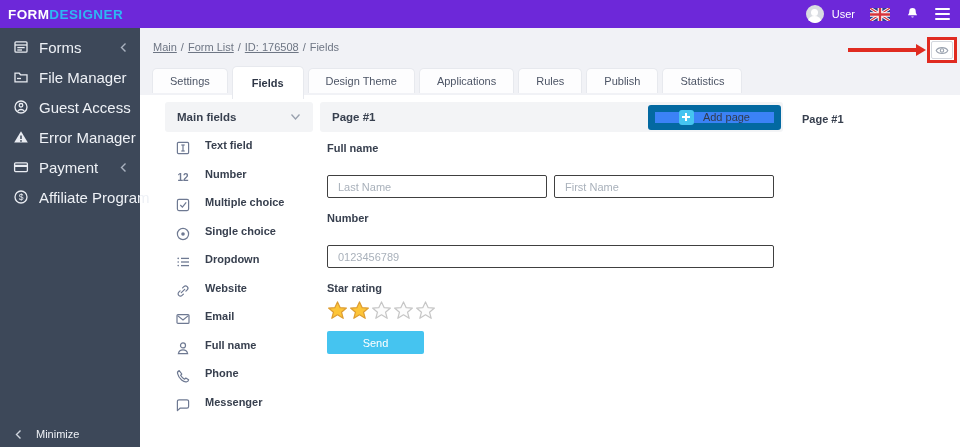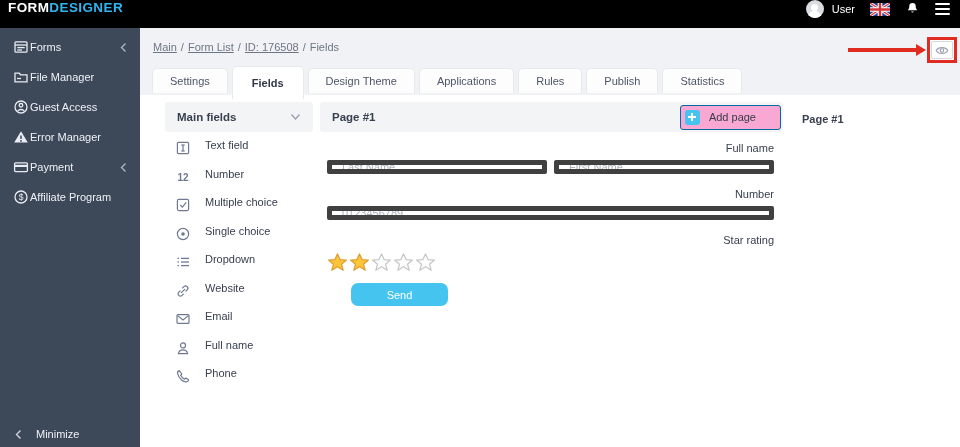--- a/index.html
+++ b/index.html
@@ -1,39 +1,39 @@
 <!DOCTYPE html>
 <html><head>
 <meta charset="utf-8">
 <style>
   * { margin:0; padding:0; box-sizing:border-box; }
   html,body { font-family:"Liberation Sans", sans-serif; }
   .app { position:relative; width:960px; height:447px; background:#f1f2f6; overflow:hidden; }
 
   
-  .topbar { position:absolute; left:0; top:0; width:960px; height:28px; background:#000000;
-            display:flex; align-items:flex-start; justify-content:space-between; padding:0 10px 0 8px; z-index:5; }
+  .topbar { position:absolute; left:0; top:0; width:960px; height:28px; background:#6d28d9;
+            display:flex; align-items:center; justify-content:space-between; padding:0 10px 0 8px; z-index:5; }
   .logo { font-size:13.5px; font-weight:800; letter-spacing:.4px; }
   .logo .p1 { color:#ffffff; }
   .logo .p2 { color:#2eb6f3; }
   .topbar-right { display:flex; align-items:center; gap:15px; }
   .avatar { width:18px; height:18px; border-radius:50%; background:#d9dce1; position:relative; overflow:hidden; }
   .avatar .head { position:absolute; left:5.5px; top:3.5px; width:7px; height:7px; border-radius:50%; background:#ffffff; }
   .avatar .body { position:absolute; left:2.5px; top:11px; width:13px; height:10px; border-radius:50%; background:#ffffff; }
   .user-label { color:#ffffff; font-size:11px; margin-left:-7px; }
   .icon-btn { display:flex; align-items:center; justify-content:center; cursor:pointer; }
   .burger { display:flex; flex-direction:column; gap:2.5px; }
   .burger span { display:block; width:15px; height:2.2px; background:#ffffff; border-radius:1px; }
 
   
   .sidebar { position:absolute; left:0; top:28px; width:140px; height:419px; background:#3d4859; z-index:4; }
   .side-list { padding-top:4px; }
   .side-item { height:30px; display:flex; align-items:center; padding:0 12px 0 13px; cursor:pointer; color:#eef1f6; }
   .side-item .s-ico { width:16px; height:16px; flex:0 0 16px; color:#e9ecf2; }
-  .side-item .s-label { font-size:11px; margin-left:1px; flex:1; white-space:nowrap; }
+  .side-item .s-label { font-size:15px; margin-left:10px; flex:1; white-space:nowrap; }
   .side-item .s-chev { width:9px; height:11px; color:#aab2c0; }
   .minimize { position:absolute; left:0; bottom:0; width:140px; height:26px; display:flex; align-items:center;
               padding-left:14px; color:#eef1f6; cursor:pointer; }
   .minimize .s-chev { width:9px; height:11px; color:#cfd4dd; }
   .minimize .s-label { font-size:11px; margin-left:13px; }
 
   
   .main { position:absolute; left:140px; top:28px; width:820px; height:419px; background:#f1f2f6; }
   .breadcrumb { position:absolute; left:13px; top:13px; font-size:11px; color:#6e7684; }
   .breadcrumb a { color:#6e7684; text-decoration:underline; cursor:pointer; }
@@ -62,40 +62,40 @@
   .chev-down { width:11px; height:8px; color:#98a0ad; }
 
   .fields-panel { position:absolute; left:25px; top:7px; width:148px; }
   .field-list { margin-top:2px; }
   .field-item { height:28.5px; display:flex; align-items:center; padding-left:10px; cursor:pointer; color:#6e7992; }
   .field-item .f-ico { width:16px; height:16px; flex:0 0 16px; }
   .field-item .f-label { font-size:11px; margin-left:14px; white-space:nowrap; }
 
   .page-panel { position:absolute; left:180px; top:7px; width:463px; }
   .page-panel .panel-header { position:relative; }
-  .add-page-btn { position:absolute; right:2px; top:2.5px; height:25px; background:#f9a8d4; border:1px solid #0369a1;
-                  border-radius:3px; display:flex; align-items:center; padding:0 24px 0 4px; cursor:pointer; }
+  .add-page-btn { position:absolute; right:2px; top:2.5px; height:25px; background:#3b82f6; border:7px solid #0369a1;
+                  border-radius:3px; display:flex; align-items:center; padding:0 24px 0 24px; cursor:pointer; }
   .add-page-plus { width:15px; height:15px; background:#45c4f0; border-radius:3px; position:relative; }
   .add-page-plus:before, .add-page-plus:after { content:""; position:absolute; background:#ffffff; }
   .add-page-plus:before { left:3.5px; top:6.5px; width:8px; height:2px; }
   .add-page-plus:after  { left:6.5px; top:3.5px; width:2px; height:8px; }
   .add-page-label { font-size:11px; color:#333b4c; margin-left:9px; }
 
   .page-body { padding:10px 9px 0 7px; }
-  .f-label { font-size:11px; font-weight:normal; color:#38404f; margin-bottom:6px;text-align:right; }
+  .f-label { font-size:11px; font-weight:bold; color:#38404f; margin-bottom:6px; }
   .input-row { display:flex; gap:7px; margin-bottom:14px; }
-  .txt-input { flex:1; height:14px; border:5px solid #404040; border-radius:2px; padding:0 10px;
-               font-size:11px; color:#3a4254; font-family:"Liberation Sans", sans-serif; outline:none; }
+  .txt-input { flex:1; height:23px; border:1px solid #404040; border-radius:2px; padding:0 10px;
+               font-size:11px; color:#3a4254; font-family:"Liberation Sans", sans-serif; outline:none;margin-top:15px; }
   .txt-input::placeholder { color:#a9b1bb; }
   .stars { display:flex; gap:1px; margin:2px 0 10px; }
   .star { width:21px; height:21px; cursor:pointer; }
   .star polygon { fill:#fcfcfc; stroke:#c6c6c6; stroke-width:1.4; stroke-linejoin:round; }
   .star.filled polygon { fill:#fdc538; stroke:#dd9d33; }
-  .send-btn { width:97px; height:23px; background:#45c4f0; border:none; border-radius:7px; color:#ffffff;
-              font-size:11px; font-family:"Liberation Sans", sans-serif; cursor:pointer;margin-left:24px; }
+  .send-btn { width:97px; height:23px; background:#45c4f0; border:none; border-radius:2px; color:#ffffff;
+              font-size:11px; font-family:"Liberation Sans", sans-serif; cursor:pointer; }
 
   .pages-panel { position:absolute; left:650px; top:7px; width:165px; }
   .pages-body { padding:11px 12px; }
   .page-list-item { font-size:11px; font-weight:bold; color:#38404f; cursor:pointer; }
 </style>
 </head>
 <body>
 
 <div class="app">
 
@@ -313,20 +313,26 @@
             <span class="f-label">Full name</span>
           </div>
 
           <div class="field-item">
             <svg class="f-ico" viewBox="0 0 16 16" fill="none" stroke="currentColor" stroke-width="1.2" stroke-linejoin="round">
               <path d="M4.2 2.6 c-1.2 .5 -2 1.6 -1.6 3.1 .5 2.1 2 4.6 4 6.3 1.8 1.5 3.8 2.3 5.2 1.8 1 -.4 1.6 -1.1 1.8 -2 l-2.8 -1.8 -1.3 1.2 c-1.6 -.9 -3 -2.3 -3.9 -3.9 l1.2 -1.3 z"></path>
             </svg>
             <span class="f-label">Phone</span>
           </div>
 
+          <div class="field-item">
+            <svg class="f-ico" viewBox="0 0 16 16" fill="none" stroke="currentColor" stroke-width="1.2" stroke-linejoin="round">
+              <path d="M2.4 4.4 a1.6 1.6 0 0 1 1.6 -1.6 h8 a1.6 1.6 0 0 1 1.6 1.6 v5.2 a1.6 1.6 0 0 1 -1.6 1.6 h-7 l-2.6 2.4 z"></path>
+            </svg>
+            <span class="f-label">Messenger</span>
+          </div>
 
         </div>
       </div>
 
       <div class="page-panel">
         <div class="panel-header">
           <span class="panel-title">Page #1</span>
           <div class="add-page-btn">
             <span class="add-page-plus"></span>
             <span class="add-page-label">Add page</span>

